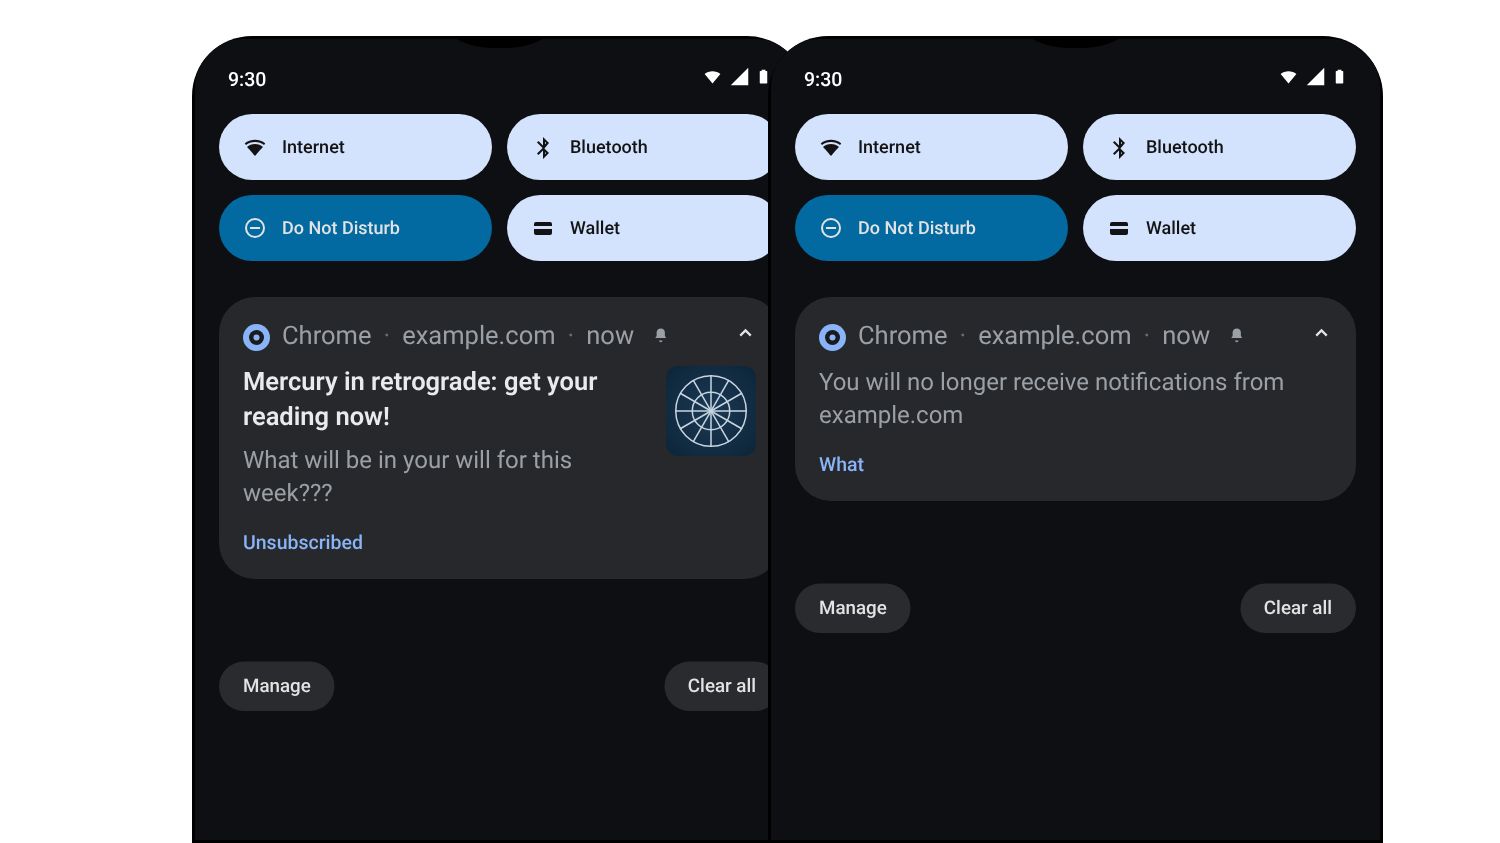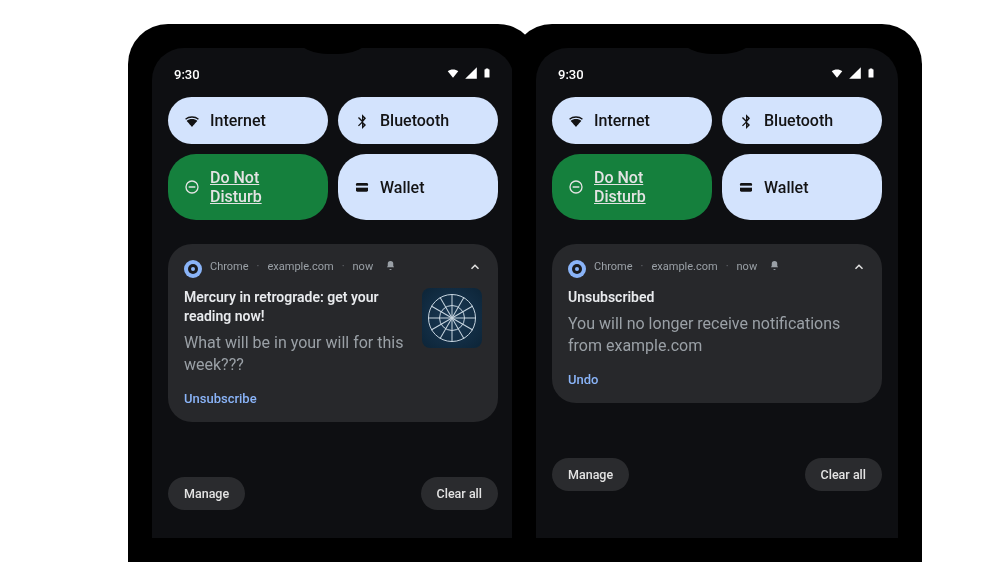--- a/index.html
+++ b/index.html
@@ -8,21 +8,21 @@
     height: 562px;
     background: #ffffff;
     font-family: -apple-system, BlinkMacSystemFont, "Segoe UI", Roboto, sans-serif;
     position: relative;
   }
   .phone {
     position: absolute;
     width: 410px;
     background: #000;
     border-radius: 40px 40px 0 0;
-    padding: 24px;
+    padding: 2px;
     top: 24px;
     bottom: 0;
     overflow: hidden;
   }
   .phone-left { left: 128px; }
   .phone-right { left: 512px; }
   .phone-notch {
     position: absolute;
     top: -44px;
     left: 50%;
@@ -61,38 +61,38 @@
     grid-template-columns: 1fr 1fr;
     gap: 10px;
     margin-bottom: 24px;
   }
   .qs-tile {
     display: flex;
     align-items: center;
     gap: 10px;
     padding: 14px 16px;
     border-radius: 28px;
-    font-size: 16px;
+    font-size: 12px;
     font-weight: 500;
   }
   .qs-tile-active { background: #d3e3fd; color: #131314; }
-  .qs-tile-inactive { background: #15803d; color: #e3e3e3; text-decoration: underline; }
+  .qs-tile-inactive { background: #0369a1; color: #e3e3e3; }
   .qs-icon { width: 16px; height: 16px; display: inline-flex; align-items: center; justify-content: center; }
   .qs-icon svg { width: 16px; height: 16px; }
   .notif-card {
     background: #27282b;
     border-radius: 24px;
     padding: 16px;
     margin-bottom: 10px;
   }
   .notif-header {
     display: flex;
-    align-items: flex-start;
+    align-items: flex-end;
     gap: 8px;
-    font-size: 11px;
+    font-size: 17px;
     color: #9aa0a6;
     margin-bottom: 10px;
   }
   .chrome-badge {
     width: 18px; height: 18px;
     border-radius: 50%;
     background: #8ab4f8;
     display: inline-flex;
     align-items: center;
     justify-content: center;
@@ -103,21 +103,21 @@
     margin-left: auto;
     color: #e3e3e3;
   }
   .notif-body {
     display: flex;
     gap: 12px;
     align-items: flex-start;
   }
   .notif-text { flex: 1; }
   .notif-title {
-    font-size: 14px;
+    font-size: 17px;
     font-weight: 600;
     color: #e8eaed;
     line-height: 1.35;
     margin-bottom: 6px;
   }
   .notif-sub {
     font-size: 16px;
     color: #9aa0a6;
     line-height: 1.4;
     margin-bottom: 14px;
@@ -259,21 +259,21 @@
         <span class="notif-chevron">
           <svg width="14" height="14" viewBox="0 0 24 24" fill="none" stroke="#e3e3e3" stroke-width="2.5">
               <polyline points="6 15 12 9 18 15"></polyline>
             </svg>
         </span>
       </div>
       <div class="notif-body">
         <div class="notif-text">
           <div class="notif-title">Mercury in retrograde: get your reading now!</div>
           <div class="notif-sub">What will be in your will for this week???</div>
-          <div class="notif-action">Unsubscribe</div>
+          <div class="notif-action">Unsubscribed</div>
         </div>
         <div class="notif-thumb">
           <div class="zodiac-wheel">
             <div class="zodiac-spokes">
               <span style="transform:translate(-50%,-50%) rotate(0deg)"></span>
               <span style="transform:translate(-50%,-50%) rotate(30deg)"></span>
               <span style="transform:translate(-50%,-50%) rotate(60deg)"></span>
               <span style="transform:translate(-50%,-50%) rotate(90deg)"></span>
               <span style="transform:translate(-50%,-50%) rotate(120deg)"></span>
               <span style="transform:translate(-50%,-50%) rotate(150deg)"></span>
@@ -366,23 +366,22 @@
             </svg>
         </span>
         <span class="notif-chevron">
           <svg width="14" height="14" viewBox="0 0 24 24" fill="none" stroke="#e3e3e3" stroke-width="2.5">
               <polyline points="6 15 12 9 18 15"></polyline>
             </svg>
         </span>
       </div>
       <div class="notif-body">
         <div class="notif-text">
-          <div class="notif-title">Unsubscribed</div>
           <div class="notif-sub">You will no longer receive notifications from example.com</div>
-          <div class="notif-action">Undo</div>
+          <div class="notif-action">What</div>
         </div>
       </div>
     </div>
 
     <div class="footer-actions">
       <div class="footer-btn">Manage</div>
       <div class="footer-btn">Clear all</div>
     </div>
   </div>
 </div>

